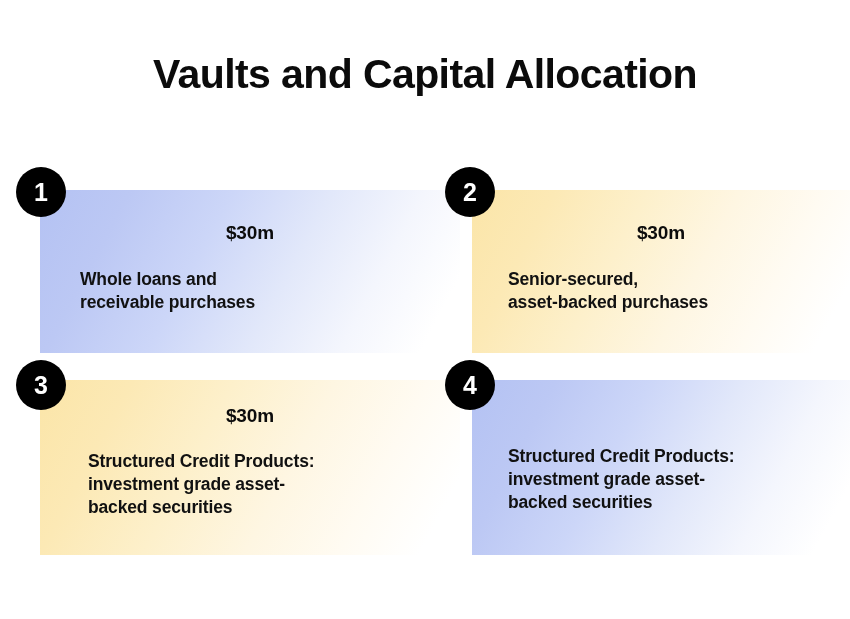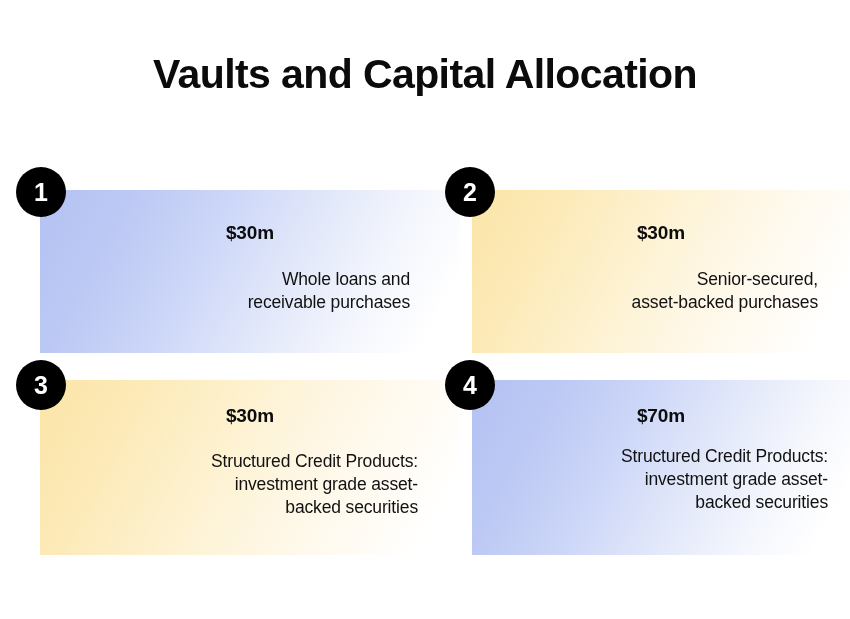--- a/index.html
+++ b/index.html
@@ -68,26 +68,25 @@
     text-align: center;
     font-size: 19px;
     font-weight: 700;
     color: #0c0c0c;
     letter-spacing: -0.1px;
   }
 
   .card-desc {
     position: absolute;
     font-size: 17.5px;
-    font-weight: 400;
+    font-weight: 700;
     line-height: 1.32;
     color: #111111;
     letter-spacing: -0.15px;
     white-space: pre-line;
-    text-align: right;
   }
 
   .badge {
     position: absolute;
     width: 50px;
     height: 50px;
     border-radius: 50%;
     background: #000000;
     color: #ffffff;
     z-index: 6;
@@ -176,21 +175,20 @@
         <div class="card-desc">Structured Credit Products:
 investment grade asset-
 backed securities</div>
       </div>
     </div>
 
     <div class="card" id="card-4">
       <div class="card-surface"></div>
       <div class="badge">4</div>
       <div class="card-body">
-        <div class="card-amount">$70m</div>
         <div class="card-desc">Structured Credit Products:
 investment grade asset-
 backed securities</div>
       </div>
     </div>
 
   </div>
 </div>
 
 </body></html>

